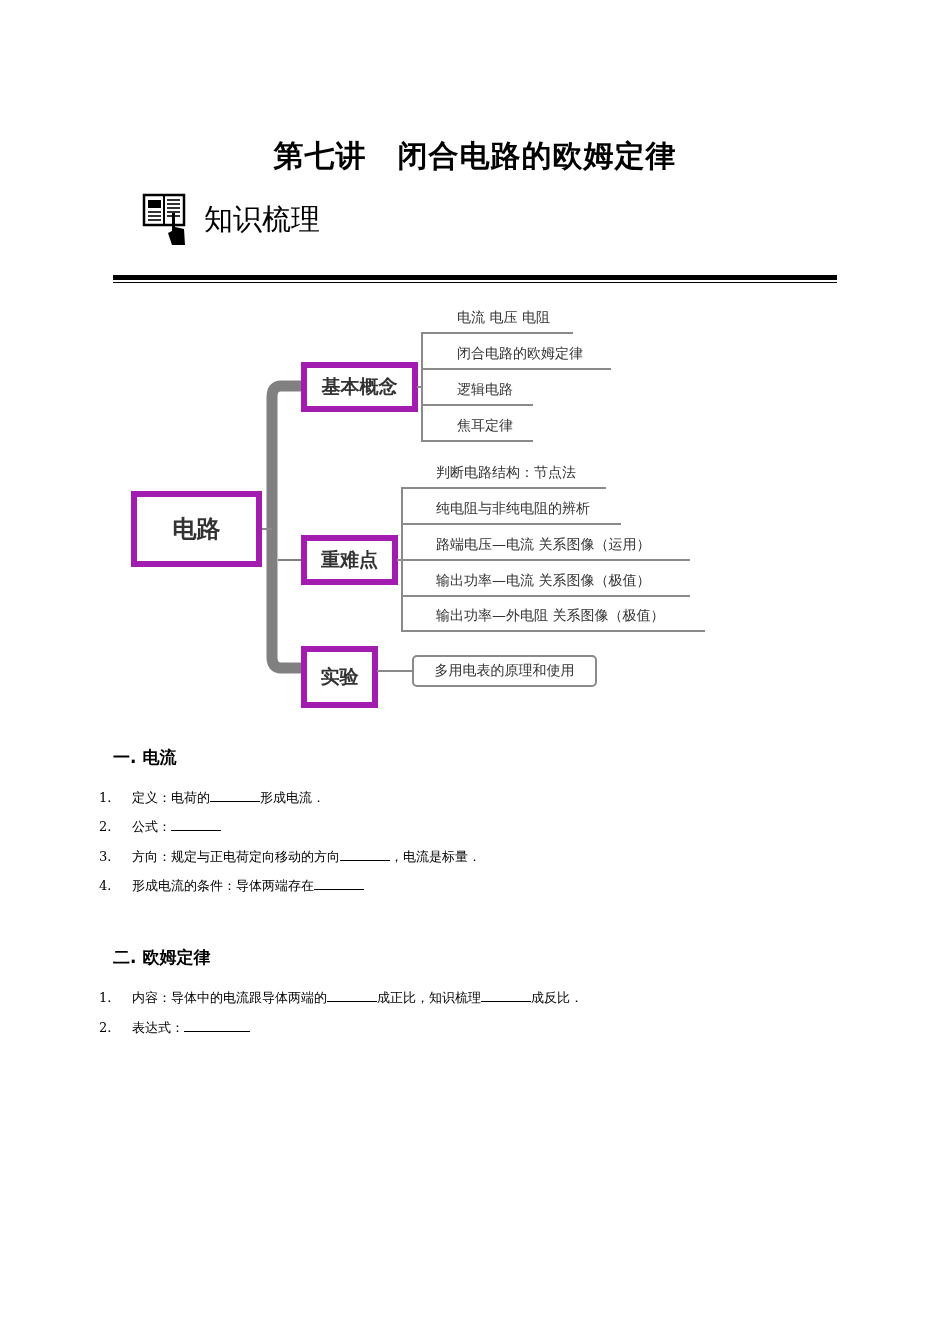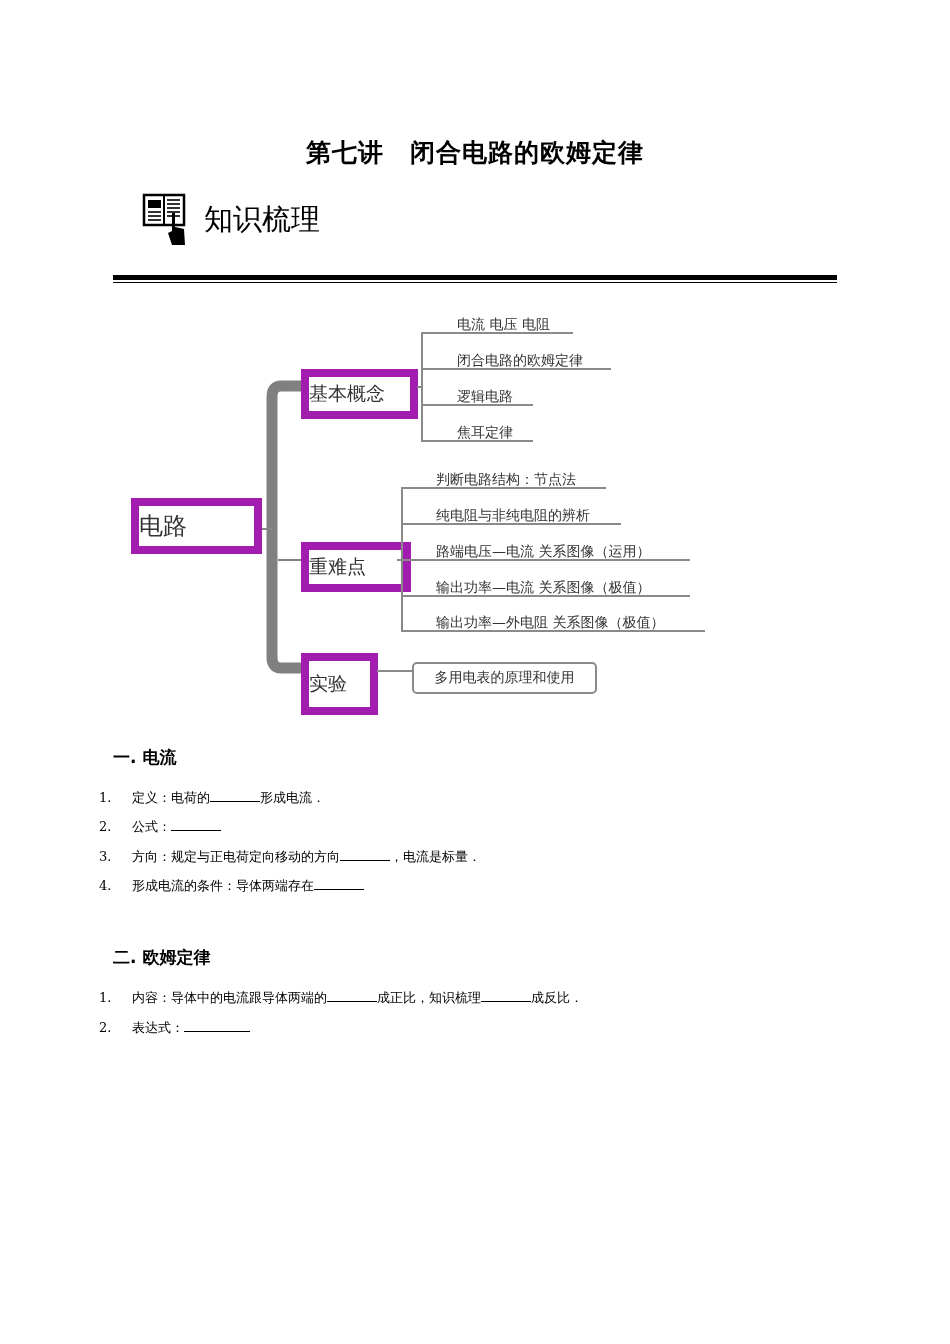--- a/index.html
+++ b/index.html
@@ -1,31 +1,31 @@
 <!DOCTYPE html>
 <html><head>
 <meta charset="utf-8">
 <style>
   html, body { margin: 0; padding: 0; background: #ffffff; }
   body { width: 950px; height: 1344px; position: relative; overflow: hidden;
          font-family: "DejaVu Serif", "Liberation Serif", serif; color: #000; }
   .abs { position: absolute; }
   .title { left: 0; width: 950px; top: 136px; text-align: center;
            font-family: "DejaVu Sans", "Liberation Sans", sans-serif;
-           font-weight: bold; font-size: 25px; letter-spacing: 1px; }
+           font-weight: bold; font-size: 30px; letter-spacing: 1px; }
   .section-banner { left: 142px; top: 193px; height: 56px; }
   .banner-label { left: 204px; top: 200px; font-size: 29px;
                   font-family: "DejaVu Serif", serif; }
   .rule-thick { left: 113px; top: 275px; width: 724px; height: 5px; background: #000; }
   .rule-thin { left: 113px; top: 282px; width: 724px; height: 1px; background: #000; }
 
-  .mm-text { font-family: "DejaVu Sans", "Liberation Sans", sans-serif; color: #333; margin-top: 7px; }
-  .box { position: absolute; border: 8px solid #a21caf; background: #fff; box-sizing: border-box;
-         display: flex; align-items: center; justify-content: flex-start; }
-  .root { left: 131px; top: 491px; width: 131px; height: 56px; font-size: 24px; }
+  .mm-text { font-family: "DejaVu Sans", "Liberation Sans", sans-serif; color: #333; }
+  .box { position: absolute; border: 6px solid #a21caf; background: #fff; box-sizing: border-box;
+         display: flex; align-items: center; justify-content: center; font-weight: bold; }
+  .root { left: 131px; top: 491px; width: 131px; height: 76px; font-size: 24px; }
   .node { font-size: 19px; }
   .leaf { position: absolute; font-size: 14px; white-space: nowrap; }
   .hline { position: absolute; height: 2px; background: #8a8a8a; }
   .vline { position: absolute; width: 2px; background: #8a8a8a; }
   .pill { position: absolute; border: 2px solid #8a8a8a; border-radius: 5px; box-sizing: border-box;
           display: flex; align-items: center; justify-content: center; font-size: 14px; }
 
   .h2 { left: 113px; font-weight: bold; font-size: 17px;
         font-family: "DejaVu Sans", "Liberation Sans", sans-serif; }
   .item { left: 99px; font-size: 13px; white-space: nowrap; }
@@ -77,21 +77,21 @@
   <div class="vline" style="left:421px;top:332px;height:110px;"></div>
   <div class="hline" style="left:421px;top:332px;width:152px;"></div>
   <div class="hline" style="left:421px;top:368px;width:190px;"></div>
   <div class="hline" style="left:421px;top:404px;width:112px;"></div>
   <div class="hline" style="left:421px;top:440px;width:112px;"></div>
   <div class="leaf mm-text" style="left:457px;top:309px;">电流 电压 电阻</div>
   <div class="leaf mm-text" style="left:457px;top:345px;">闭合电路的欧姆定律</div>
   <div class="leaf mm-text" style="left:457px;top:381px;">逻辑电路</div>
   <div class="leaf mm-text" style="left:457px;top:417px;">焦耳定律</div>
 
-  <div class="box node mm-text" style="left:301px;top:535px;width:110px;height:50px;">
+  <div class="box node mm-text" style="left:301px;top:535px;width:97px;height:50px;">
     <span>重难点</span>
   </div>
   <div class="hline" style="left:397px;top:559px;width:6px;"></div>
   <div class="vline" style="left:401px;top:487px;height:145px;"></div>
   <div class="hline" style="left:401px;top:487px;width:205px;"></div>
   <div class="hline" style="left:401px;top:523px;width:220px;"></div>
   <div class="hline" style="left:401px;top:559px;width:289px;"></div>
   <div class="hline" style="left:401px;top:595px;width:289px;"></div>
   <div class="hline" style="left:401px;top:630px;width:304px;"></div>
   <div class="leaf mm-text" style="left:436px;top:464px;">判断电路结构：节点法</div>

